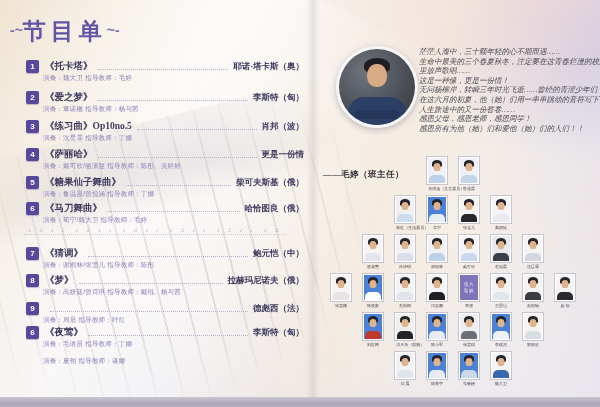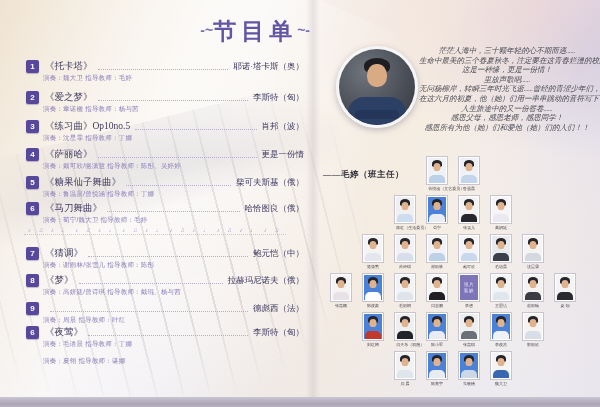--- a/index.html
+++ b/index.html
@@ -27,33 +27,33 @@
     -webkit-mask-image:radial-gradient(ellipse 70% 70% at 50% 40%, #000 40%, transparent 80%);
     mask-image:radial-gradient(ellipse 70% 70% at 50% 40%, #000 40%, transparent 80%);
   }
   #gutter{position:absolute;left:306px;top:0;width:14px;height:407px;
     background:linear-gradient(90deg,rgba(120,110,130,0) 0%,rgba(120,110,130,.14) 50%,rgba(120,110,130,0) 100%);}
   #bottom-strip{position:absolute;left:0;top:397px;width:600px;height:10px;
     background:linear-gradient(180deg,#c9c5d2 0%,#aba5b7 70%,#b6b1c0 100%);}
 
   
   #left-page{position:absolute;left:10px;top:0;width:300px;height:397px;}
-  #page-title{position:absolute;left:0;top:16px;width:100%;text-align:right;
+  #page-title{position:absolute;left:0;top:16px;width:100%;text-align:left;
     color:#6156a5;font-weight:bold;font-size:23px;letter-spacing:5px;}
   .flourish{font-size:14px;letter-spacing:0;color:#7a6fb4;vertical-align:4px;font-weight:bold;}
   #program-list{position:absolute;left:16px;top:0;width:278px;}
   .prog-item{position:absolute;left:0;width:100%;}
   .prog-row{display:flex;align-items:flex-end;}
   .num-badge{flex:0 0 auto;min-width:9px;padding:1px 2px;height:11px;background:#57489b;
     color:#fff;font-size:8px;font-weight:bold;text-align:center;line-height:11px;
     border-radius:2px;margin-right:6px;box-shadow:0 1px 1px rgba(60,40,120,.3);}
-  .prog-title{font-family:"Liberation Serif",serif;font-weight:normal;font-size:9.5px;
+  .prog-title{font-family:"Liberation Serif",serif;font-weight:bold;font-size:9.5px;
     color:#3e3a5e;white-space:nowrap;line-height:13px;text-align:center;}
   .leader{flex:1 1 auto;border-bottom:1px dotted #b6aecb;margin:0 5px 3px 5px;height:0;}
-  .composer{font-family:"Liberation Serif",serif;font-weight:normal;font-size:8.5px;
+  .composer{font-family:"Liberation Serif",serif;font-weight:bold;font-size:8.5px;
     color:#3e3a5e;white-space:nowrap;line-height:13px;}
   .prog-detail{margin:1px 0 0 17px;font-size:6.5px;color:#8a7fb9;white-space:nowrap;letter-spacing:.2px;}
   #divider-notes{position:absolute;left:14px;top:227px;width:262px;text-align:center;
     color:#9c91c6;font-size:6px;letter-spacing:3px;opacity:.85;
     border-bottom:1px dotted rgba(150,140,190,.5);padding-bottom:1px;white-space:nowrap;overflow:hidden;}
 
   
   #right-page{position:absolute;left:315px;top:0;width:285px;height:397px;}
   #teacher-photo{position:absolute;left:21px;top:46px;width:76px;height:76px;border-radius:50%;
     background:radial-gradient(circle at 35% 30%, #70757d 0%, #4a4f58 55%, #33373f 100%);
@@ -62,22 +62,22 @@
     border-radius:50% 50% 40% 40%;background:#1d1d22;}
   .t-face{position:absolute;left:50%;top:15px;transform:translateX(-50%);width:20px;height:23px;
     border-radius:48% 48% 46% 46%;background:#d9ab84;}
   .t-torso{position:absolute;left:50%;bottom:-4px;transform:translateX(-50%);width:58px;height:32px;
     border-radius:16px 16px 0 0;background:#2c4066;}
   .t-arms{position:absolute;left:50%;bottom:6px;transform:translateX(-50%);width:44px;height:9px;
     border-radius:5px;background:#243659;}
   #teacher-signature{position:absolute;left:8px;top:133px;width:120px;
     font-family:"Liberation Serif",serif;font-size:8.5px;font-weight:bold;color:#34343c;letter-spacing:.5px;margin-top:36px;}
   #teacher-message{position:absolute;left:104px;top:47px;width:176px;
-    font-family:Liberation Mono, monospace;font-style:italic;
-    font-size:7.5px;line-height:9.6px;color:#4b4b54;text-align:center;}
+    font-family:Liberation Serif, serif;font-style:italic;
+    font-size:7.5px;line-height:9.6px;color:#4b4b54;}
   #teacher-message .msg-line{white-space:nowrap;}
 
   #student-grid{position:absolute;left:0;top:156px;width:276px;}
   .stu-row{display:flex;justify-content:center;gap:10px;margin-bottom:3px;}
   .stu{width:22px;flex:0 0 auto;}
   .photo{width:18px;height:25px;background:#fff;border:1px solid #c7c3cf;padding:1px;}
   .pic{position:relative;width:100%;height:100%;overflow:hidden;}
   .hair{position:absolute;top:2px;left:50%;transform:translateX(-50%);width:10px;height:7px;
     border-radius:50% 50% 20% 20%;background:#24242a;}
   .face{position:absolute;top:5px;left:50%;transform:translateX(-50%);width:7px;height:8px;
@@ -211,22 +211,22 @@
     <div id="teacher-photo">
       <div class="t-torso"></div>
       <div class="t-arms"></div>
       <div class="t-hair"></div>
       <div class="t-face"></div>
     </div>
     <div id="teacher-signature">——毛婷（班主任）</div>
     <div id="teacher-message">
         <div class="msg-line">茫茫人海中，三十颗年轻的心不期而遇……</div>
         <div class="msg-line">生命中最美的三个春夏秋冬，注定要在这青春烂漫的校园</div>
+        <div class="msg-line">里放声歌唱……</div>
         <div class="msg-line">这是一种缘，更是一份情！</div>
-        <div class="msg-line">里放声歌唱……</div>
         <div class="msg-line">无问杨柳岸，转瞬三年时光飞逝……曾经的青涩少年们，</div>
         <div class="msg-line">在这六月的初夏，他（她）们用一串串跳动的音符写下了</div>
         <div class="msg-line">人生旅途中的又一份答卷……</div>
         <div class="msg-line">感恩父母，感恩老师，感恩同学！</div>
         <div class="msg-line">感恩所有为他（她）们和爱他（她）们的人们！！</div>
       </div>
     <div id="student-grid">
         <div class="stu-row">
   <div class="stu">
     <div class="photo">

